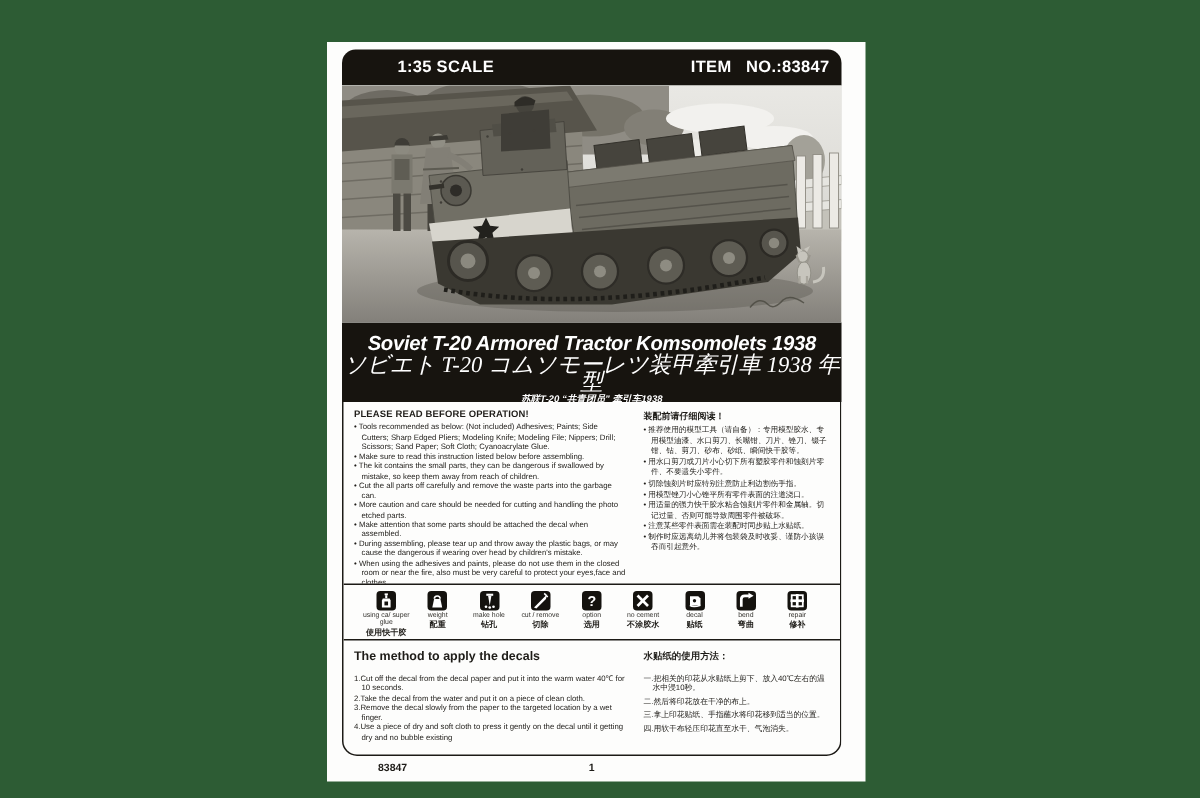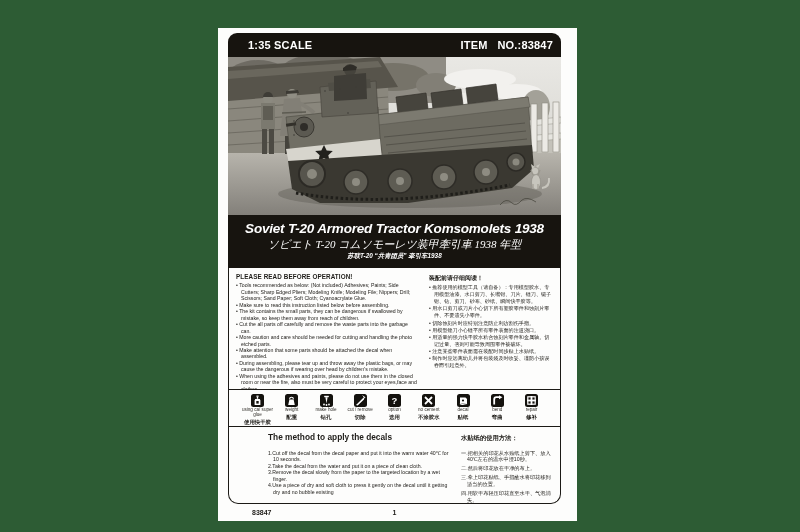--- a/index.html
+++ b/index.html
@@ -5,31 +5,31 @@
   html,body{margin:0;padding:0;}
   .stage{position:relative;width:800px;height:532px;background:#2d5c34;overflow:hidden;
          font-family:"Liberation Sans",sans-serif;-webkit-font-smoothing:antialiased;}
   .page{position:absolute;left:218px;top:28px;width:359px;height:493px;background:#fdfdfc;}
   .content{position:absolute;left:10px;top:5px;width:333px;}
 
   
   .topbar{height:24px;background:#17140f;border-radius:9px 9px 0 0;color:#fff;
           display:flex;align-items:center;justify-content:space-between;
           font-weight:bold;font-size:11px;letter-spacing:.2px;}
-  .topbar .l{margin-left:20px;white-space:pre;}
+  .topbar .l{margin-left:37px;white-space:pre;}
   .topbar .r{margin-right:8px;white-space:pre;}
 
   
   .art{height:158px;background:#d8d7d2;overflow:hidden;}
   .art svg{display:block;}
 
   
   .titlebar{height:53px;background:#17140f;color:#fff;text-align:center;box-sizing:border-box;padding-top:7px;font-style:italic;}
   .t-en{font-size:13.5px;font-weight:bold;letter-spacing:-.2px;line-height:14px;}
-  .t-ja{font-family:"Liberation Serif",serif;font-size:11px;line-height:11px;margin-top:3px;}
+  .t-ja{font-family:"Liberation Serif",serif;font-size:15px;line-height:11px;margin-top:3px;}
   .t-zh{font-size:6.4px;font-weight:bold;line-height:8px;margin-top:2px;}
 
   
   .bigbox{border:1px solid #1c1a16;border-top:none;border-radius:0 0 10px 10px;height:236px;box-sizing:border-box;overflow:hidden;}
 
   .notice{height:121px;display:flex;overflow:hidden;color:#1e1c18;}
   .n-en{width:196px;box-sizing:border-box;padding:6px 8px 0 7px;}
   .n-zh{flex:1;box-sizing:border-box;padding:7px 6px 0 4px;}
   .n-en .h{font-size:6.3px;font-weight:bold;margin:0 0 2px 0;letter-spacing:.1px;}
   .n-en p{margin:0;font-size:5.2px;line-height:6.45px;}
@@ -42,21 +42,21 @@
 
   .icons{height:38px;box-sizing:border-box;border-top:1px solid #1c1a16;border-bottom:1px solid #1c1a16;
          display:flex;justify-content:space-between;padding:4px 12px 0 12px;}
   .icell{width:33px;text-align:center;}
   .isq{width:13px;height:13px;background:#14120e;border-radius:2.5px;margin:0 auto 1px auto;
        display:flex;align-items:center;justify-content:center;color:#fff;}
   .isq svg{display:block;}
   .ien{font-size:4.6px;line-height:4.9px;color:#33312c;}
   .izh{font-size:5.4px;font-weight:bold;line-height:6px;color:#1e1c18;margin-top:1px;}
 
-  .decal{height:76px;display:flex;overflow:hidden;color:#1e1c18;margin-left:32px;}
+  .decal{height:76px;display:flex;overflow:hidden;color:#1e1c18;}
   .d-en{width:196px;box-sizing:border-box;padding:7px 8px 0 7px;}
   .d-zh{flex:1;box-sizing:border-box;padding:8px 6px 0 4px;}
   .d-en .h{font-size:8.3px;font-weight:bold;margin:0 0 9px 0;}
   .d-en p{margin:0;font-size:5.2px;line-height:6.5px;padding-left:5px;text-indent:-5px;}
   .d-zh .h{font-size:6.3px;font-weight:bold;margin:0 0 8px 0;}
   .d-zh p{margin:0 0 2.5px 0;font-size:5.2px;line-height:6.6px;padding-left:6px;text-indent:-6px;}
 
   .footer{position:relative;height:16px;margin-top:3px;font-weight:bold;font-size:7px;color:#1e1c18;}
   .f-item{position:absolute;left:24px;top:2px;}
   .f-page{position:absolute;left:0;right:0;top:2px;text-align:center;}

